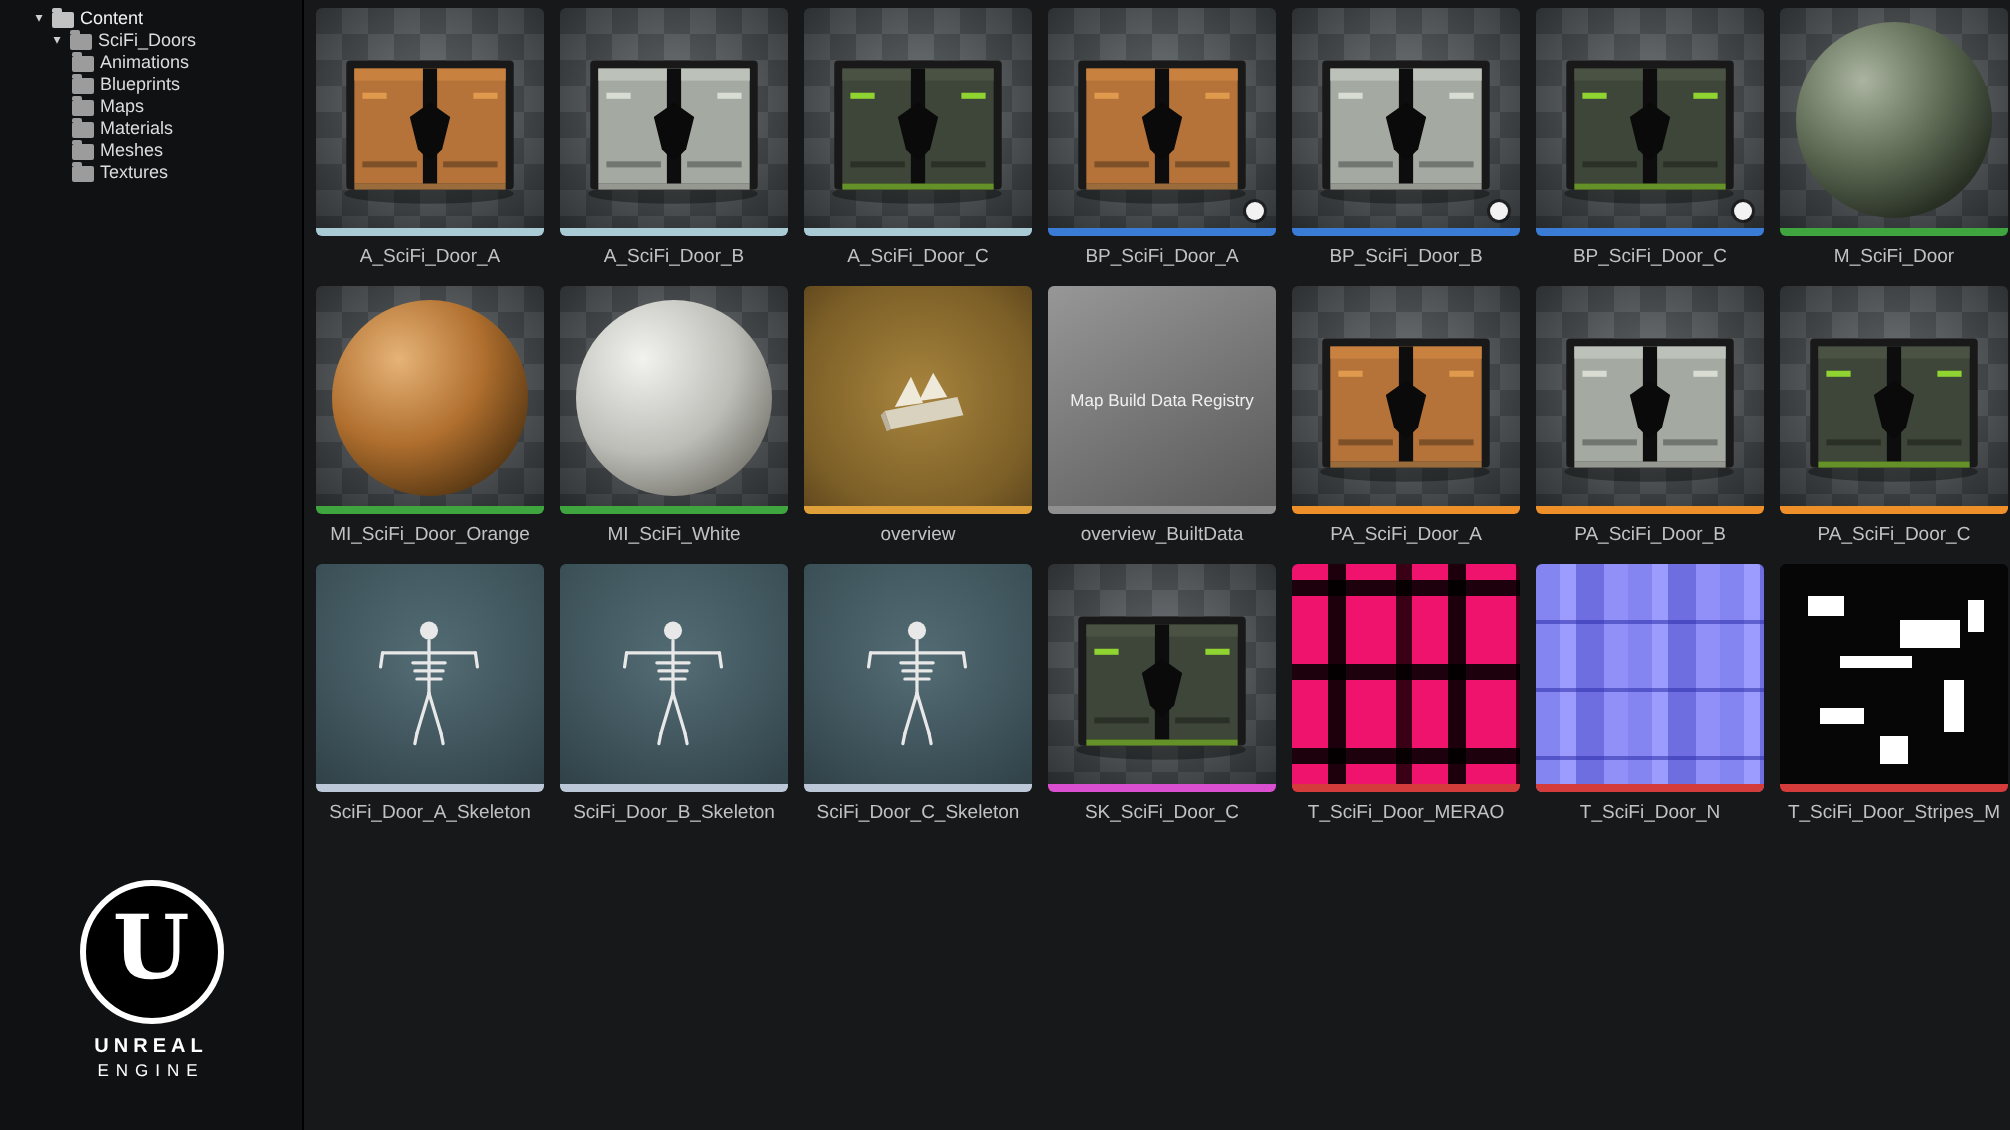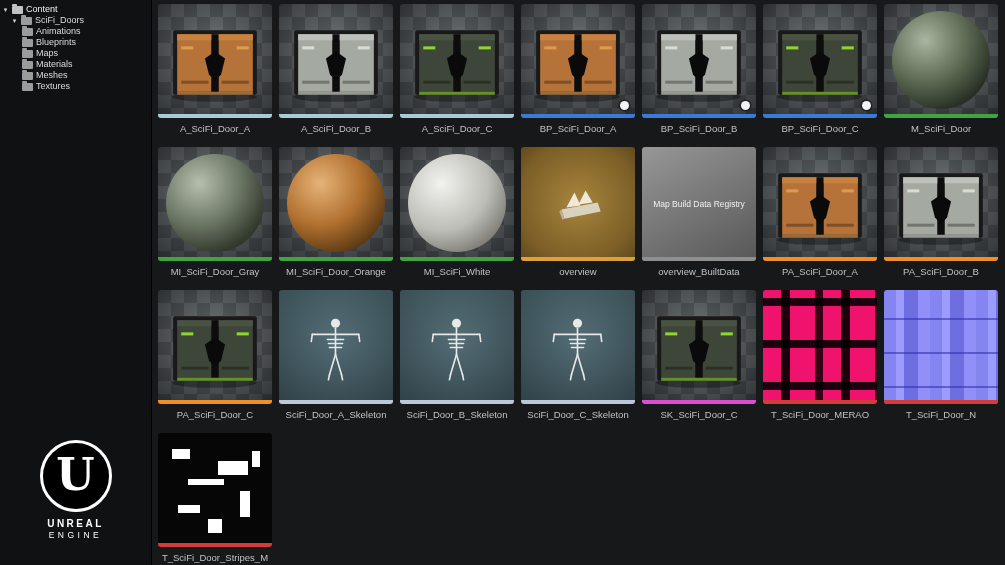--- a/index.html
+++ b/index.html
@@ -7,21 +7,21 @@
     width:1005px;height:565px;overflow:hidden;
     background:#17181a;
     font-family:"Liberation Sans", sans-serif;
     -webkit-font-smoothing:antialiased;
   }
   
   .sidebar{
     position:absolute;left:0;top:0;width:152px;height:565px;
     background:#101113;border-right:1px solid #000;box-sizing:border-box;
   }
-  .tree{padding:4px 2px;font-size:9px;color:#e2e2e2;}
+  .tree{padding:4px 16px;font-size:9px;color:#e2e2e2;}
   .tree-row{display:flex;align-items:center;gap:3px;height:11px;line-height:11px;cursor:default;white-space:nowrap;}
   .tree-row .arrow{font-size:7px;color:#cfcfcf;width:7px;text-align:center;}
   .lvl1{padding-left:9px;}
   .lvl2{padding-left:20px;}
   .folder-ico{width:11px;height:8px;background:#9c9c9c;border-radius:1px;position:relative;display:inline-block;flex:0 0 auto;}
   .folder-ico::before{content:"";position:absolute;top:-2px;left:0;width:5px;height:2px;background:inherit;border-radius:1px 1px 0 0;}
   .root .folder-ico{background:#c2c2c2;}
   .tree-label{color:#dcdcdc;}
   .root .tree-label{color:#f2f2f2;}
   
@@ -32,21 +32,21 @@
     box-sizing:border-box;background:#000;
   }
   .ue-u{font-family:"DejaVu Serif", serif;font-size:44px;font-weight:bold;line-height:1;transform:translateY(-1px);}
   .ue-line1{font-size:10px;font-weight:bold;letter-spacing:2.5px;}
   .ue-line2{font-size:8.5px;letter-spacing:3.5px;margin-top:1px;}
   
   .main{
     position:absolute;left:152px;top:0;width:853px;height:565px;
     background:#17181a;box-sizing:border-box;padding:4px 0 0 6px;overflow:hidden;
   }
-  .grid{display:grid;grid-template-columns:repeat(7,114px);column-gap:7px;row-gap:12px;}
+  .grid{display:grid;grid-template-columns:repeat(7,114px);column-gap:7px;row-gap:12px;gap:8px;}
   .tile{width:114px;}
   .thumb{
     width:114px;height:114px;border-radius:3px;overflow:hidden;position:relative;
     background-color:#565a5e;
   }
   .thumb-art{position:absolute;left:0;top:0;width:100%;height:100%;}
   .bar{position:absolute;left:0;bottom:0;width:100%;height:4px;background:#888;}
   .badge{
     display:none;position:absolute;right:6px;bottom:8px;width:9px;height:9px;border-radius:50%;
     background:#f2f2f2;box-shadow:0 0 0 1.5px rgba(0,0,0,.45);
@@ -297,28 +297,20 @@
 
   <div class="tile">
     <div class="thumb t-sphere-mat">
           <div class="sphere sphere-mat"></div>
       <div class="bar" style="background: rgb(63, 166, 63);"></div>
 
     </div>
     <div class="tile-name">M_SciFi_Door</div>
   </div>
 
-  <div class="tile">
-    <div class="thumb t-sphere-gray">
-          <div class="sphere sphere-gray"></div>
-      <div class="bar" style="background: rgb(63, 166, 63);"></div>
-
-    </div>
-    <div class="tile-name">MI_SciFi_Door_Gray</div>
-  </div>
 
   <div class="tile">
     <div class="thumb t-sphere-orange">
           <div class="sphere sphere-orange"></div>
       <div class="bar" style="background: rgb(63, 166, 63);"></div>
 
     </div>
     <div class="tile-name">MI_SciFi_Door_Orange</div>
   </div>
 

